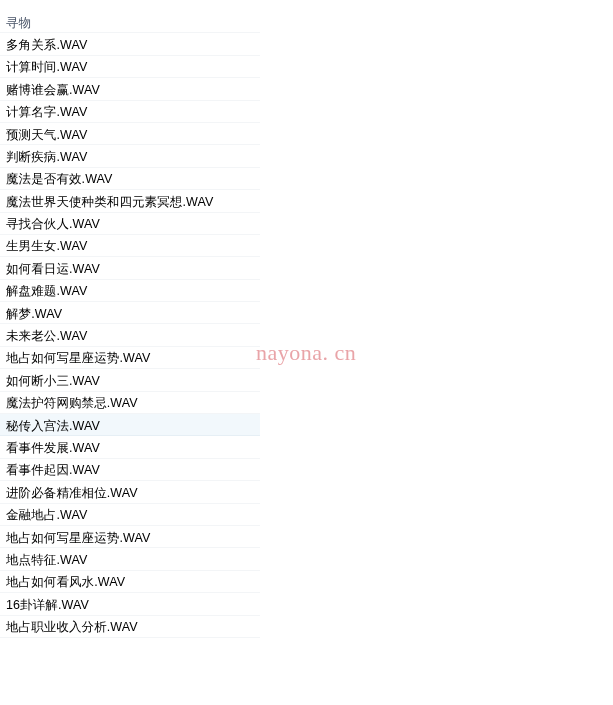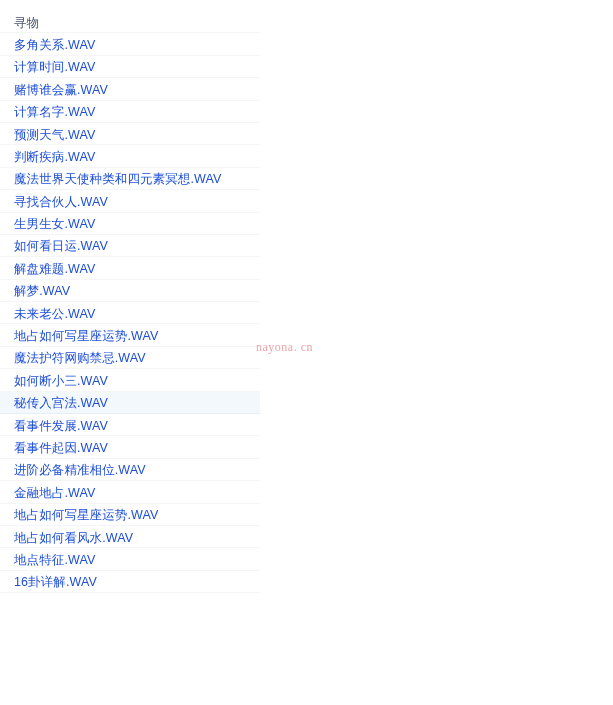--- a/index.html
+++ b/index.html
@@ -31,50 +31,50 @@
     top: 11px;
     width: 260px;
   }
 
   .file-row {
     position: relative;
     height: 22.4px;
     line-height: 22.4px;
     box-sizing: border-box;
     border-bottom: 1px solid #f3f5f7;
-    padding-left: 14px;
+    padding-left: 6px;
     white-space: nowrap;
     overflow: visible;
     background: transparent;
   }
 
   .file-row.is-selected {
     background: #f2f8fc;
     border-bottom-color: #e6eff5;
   }
 
   .file-row .file-name {
     display: inline-block;
     font-size: 12.5px;
-    color: #1d4ed8;
+    color: #000000;
     letter-spacing: 0.1px;
     vertical-align: middle;
   }
 
   
   .file-row.is-header .file-name {
     color: #4a5568;
   }
 
   #watermark {
     position: absolute;
     left: 256px;
     top: 340px;
     font-family: "Liberation Serif", "DejaVu Serif", serif;
-    font-size: 12px;
+    font-size: 22px;
     letter-spacing: 0.5px;
     color: #e8a0a4;
     opacity: 0.95;
     user-select: none;
     pointer-events: none;
     white-space: nowrap;
   }
 </style>
 </head>
 <body>
@@ -82,36 +82,38 @@
 <div id="file-list-panel">
 
   <div id="file-list">
       <div class="file-row is-header"><span class="file-name">寻物</span></div>
       <div class="file-row"><span class="file-name">多角关系.WAV</span></div>
       <div class="file-row"><span class="file-name">计算时间.WAV</span></div>
       <div class="file-row"><span class="file-name">赌博谁会赢.WAV</span></div>
       <div class="file-row"><span class="file-name">计算名字.WAV</span></div>
       <div class="file-row"><span class="file-name">预测天气.WAV</span></div>
       <div class="file-row"><span class="file-name">判断疾病.WAV</span></div>
+      <div class="file-row"><span class="file-name">魔法是否有效.WAV</span></div>
       <div class="file-row"><span class="file-name">魔法世界天使种类和四元素冥想.WAV</span></div>
       <div class="file-row"><span class="file-name">寻找合伙人.WAV</span></div>
       <div class="file-row"><span class="file-name">生男生女.WAV</span></div>
       <div class="file-row"><span class="file-name">如何看日运.WAV</span></div>
       <div class="file-row"><span class="file-name">解盘难题.WAV</span></div>
       <div class="file-row"><span class="file-name">解梦.WAV</span></div>
       <div class="file-row"><span class="file-name">未来老公.WAV</span></div>
       <div class="file-row"><span class="file-name">地占如何写星座运势.WAV</span></div>
+      <div class="file-row"><span class="file-name">如何断小三.WAV</span></div>
       <div class="file-row"><span class="file-name">魔法护符网购禁忌.WAV</span></div>
-      <div class="file-row"><span class="file-name">如何断小三.WAV</span></div>
       <div class="file-row is-selected"><span class="file-name">秘传入宫法.WAV</span></div>
       <div class="file-row"><span class="file-name">看事件发展.WAV</span></div>
       <div class="file-row"><span class="file-name">看事件起因.WAV</span></div>
       <div class="file-row"><span class="file-name">进阶必备精准相位.WAV</span></div>
       <div class="file-row"><span class="file-name">金融地占.WAV</span></div>
       <div class="file-row"><span class="file-name">地占如何写星座运势.WAV</span></div>
+      <div class="file-row"><span class="file-name">地点特征.WAV</span></div>
       <div class="file-row"><span class="file-name">地占如何看风水.WAV</span></div>
-      <div class="file-row"><span class="file-name">地点特征.WAV</span></div>
       <div class="file-row"><span class="file-name">16卦详解.WAV</span></div>
+      <div class="file-row"><span class="file-name">地占职业收入分析.WAV</span></div>
     </div>
 
   <div id="watermark">nayona. cn</div>
 
 </div>
 
 </body></html>

